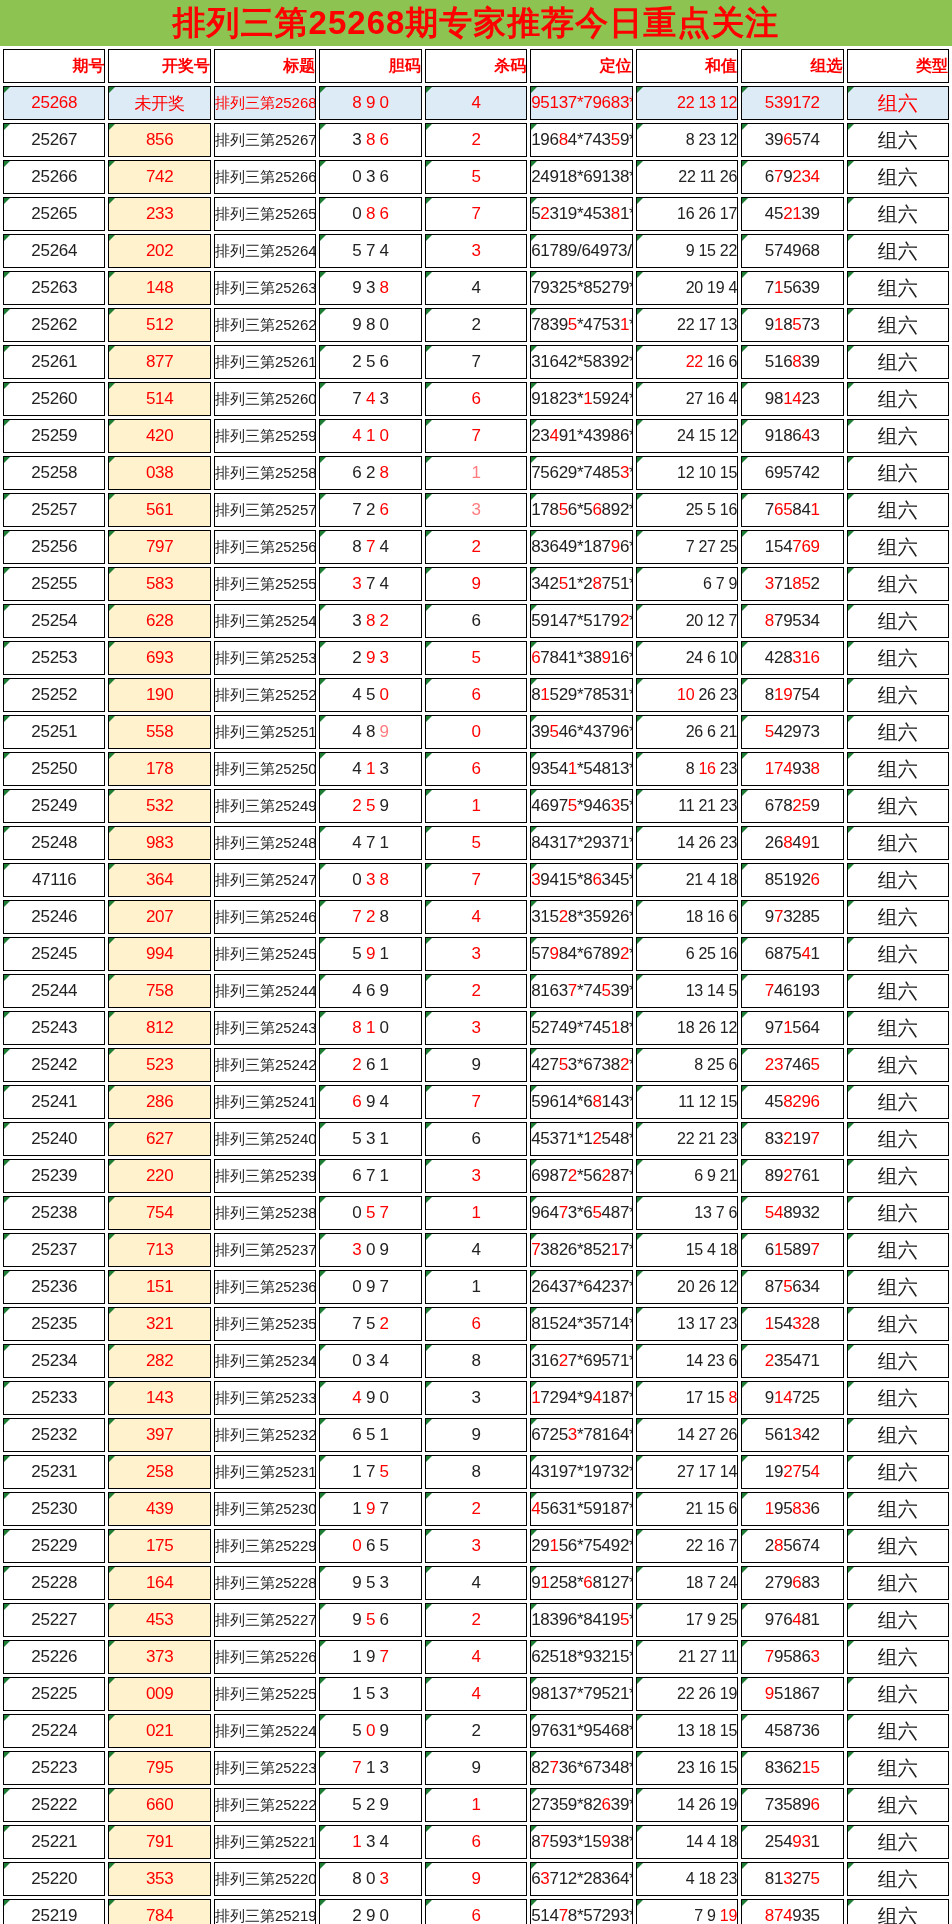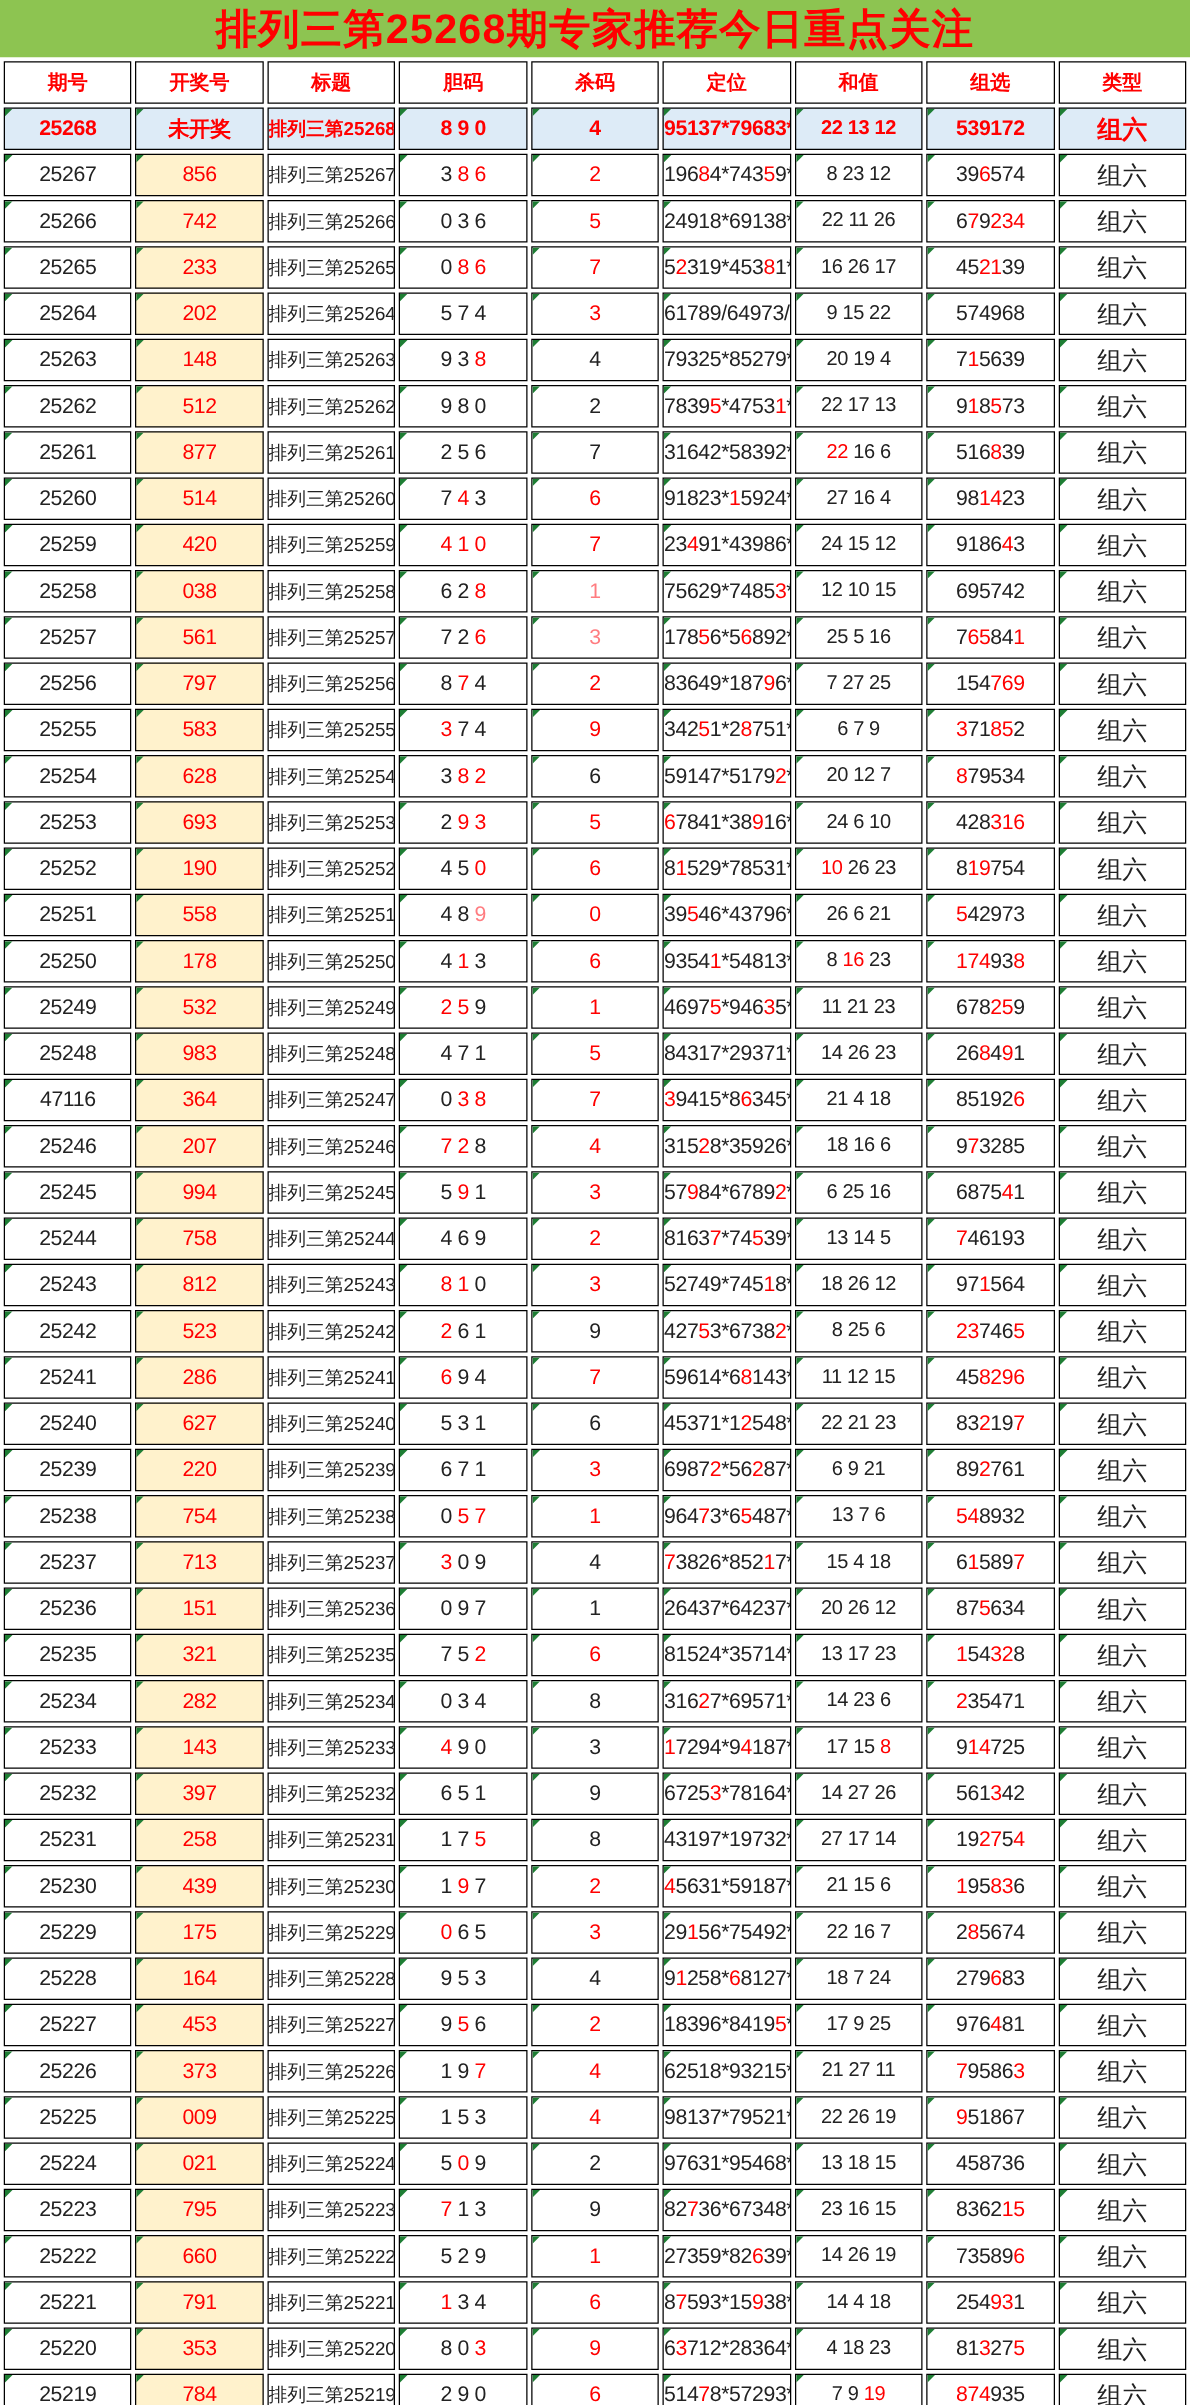--- a/index.html
+++ b/index.html
@@ -14,40 +14,40 @@
     font-size:33px;font-weight:bold;letter-spacing:1px;
   }
   table{
     width:952px;border-collapse:separate;border-spacing:3px;table-layout:fixed;
     margin:0;background:#fff;
   }
   th,td{
     border:1px solid #000;height:32px;padding:0;text-align:center;vertical-align:middle;
     position:relative;overflow:hidden;white-space:nowrap;
   }
-  th{color:var(--red);font-size:16px;font-weight:bold;background:#fff;}
+  th{color:var(--red);font-size:16px;font-weight:bold;background:#fff;text-align:right;}
   td{font-size:17px;letter-spacing:-0.3px;}
   
   tbody td::before{
     content:"";position:absolute;top:0;left:0;width:0;height:0;
     border-top:6px solid var(--triangle);border-right:6px solid transparent;
   }
   tbody td.c-title::before{display:none;}
   .c-issue{width:52px;}
   .c-draw{width:50px;background:var(--draw_bg);color:var(--red);font-weight:normal;}
   .c-title{width:320px;font-size:15px;letter-spacing:0;}
   .c-dan{width:44px;text-align:center;}
   .c-kill{width:34px;}
   .c-pos{width:160px;}
-  .c-sum{width:62px;font-size:16px;}
+  .c-sum{width:62px;font-size:16px;text-align:right;}
   .c-group{width:126px;}
   .c-type{width:56px;font-size:20px;letter-spacing:0;}
   .red{color:var(--red);}
   .pink{color:var(--pink);}
-  tr.hot td{background:var(--hot_row_bg);color:var(--red);font-weight:bold;}
+  tr.hot td{background:var(--hot_row_bg);color:var(--red);font-weight:normal;}
   tr.hot td span{color:var(--red);}
 </style>
 </head>
 <body>
 
 <div class="banner">排列三第25268期专家推荐今日重点关注</div>
 
 <table>
   <thead>
     <tr id="header-row">

